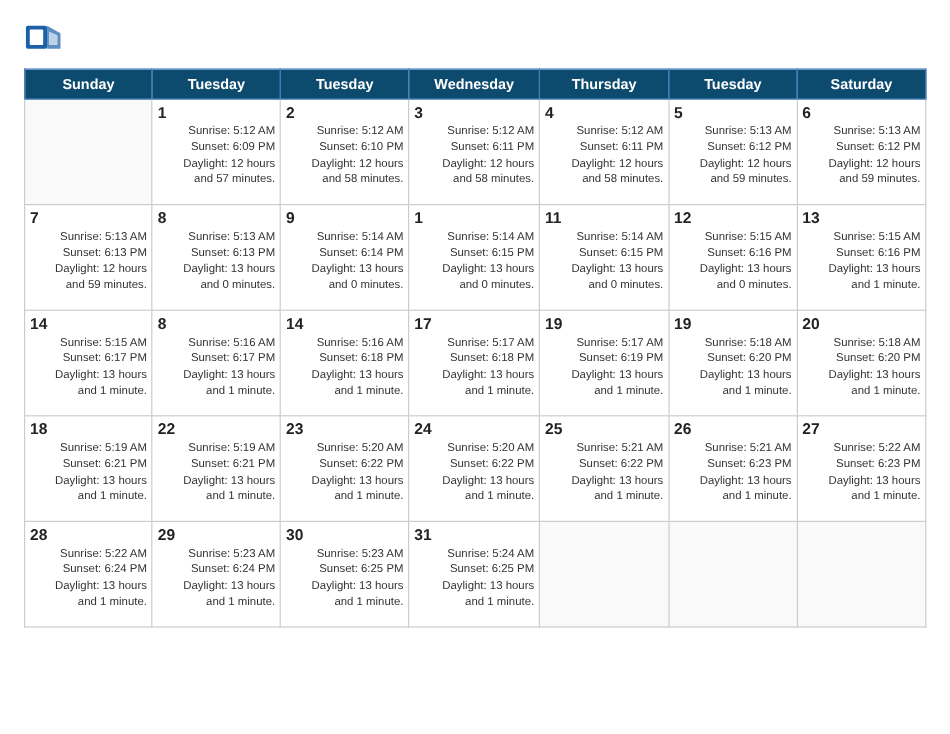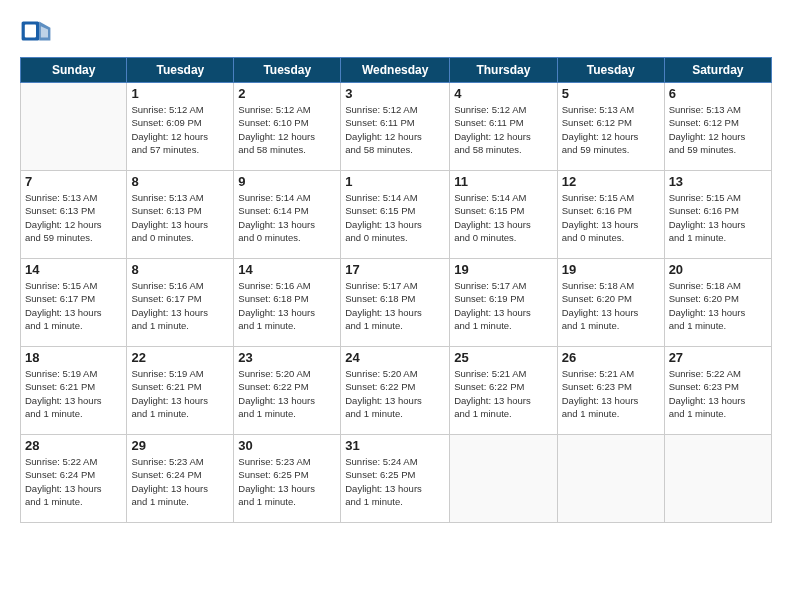--- a/index.html
+++ b/index.html
@@ -83,20 +83,21 @@
     .day-number {
       font-size: 13px;
       font-weight: bold;
       color: #222;
       margin-bottom: 2px;
     }
     .day-info {
       font-size: 9.5px;
       color: #333;
       line-height: 1.4;
+      text-align: right;
     }
   </style>
 </head>
 <body>
 
 <div class="page">
   <div class="header">
     <div class="logo">
       <svg class="logo-icon" viewBox="0 0 40 40" xmlns="http://www.w3.org/2000/svg">
         <rect x="2" y="8" width="22" height="24" rx="2" fill="#1a5fa8"></rect>

